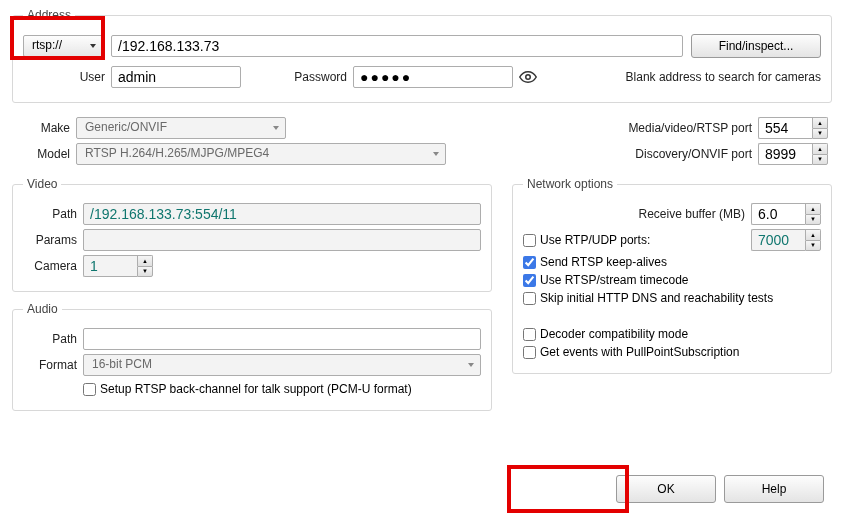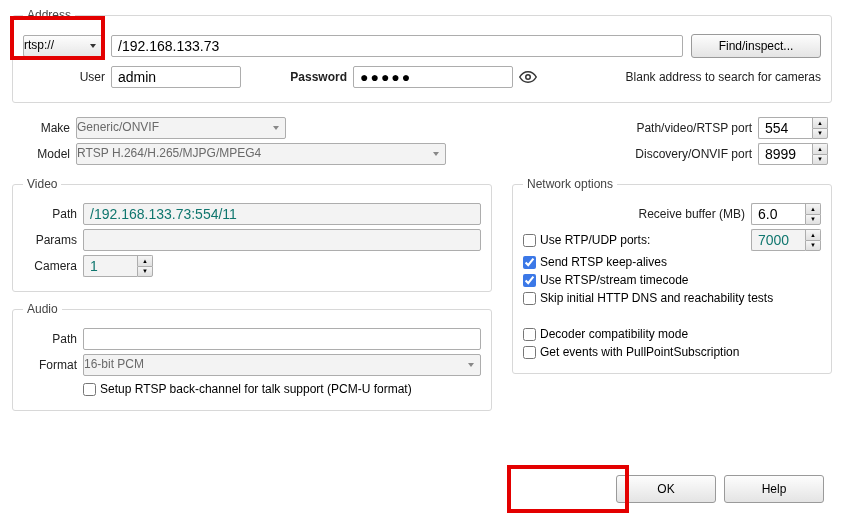--- a/index.html
+++ b/index.html
@@ -43,21 +43,21 @@
   border-radius: 2px;
 }
 .input.disabled, .input[disabled] {
   background: #f3f3f3;
   color: #0f766e;
 }
 .select {
   height: 22px;
   border: 1px solid #adadad;
   background: linear-gradient(#fdfdfd, #e7e7e7);
-  padding: 2px 20px 2px 0;
+  padding: 2px 20px 2px 8px;
   font-size: 12px;
   border-radius: 2px;
   position: relative;
   cursor: default;
 }
 .select::after {
   content: "";
   position: absolute;
   right: 6px; top: 50%;
   transform: translateY(-50%);
@@ -146,21 +146,21 @@
   <div class="row">
     <div class="select" style="width:80px;">
       <span>rtsp://</span>
     </div>
     <input class="input" style="flex: 1 1 0%; margin: 0px 8px; height: 22px;" value="/192.168.133.73">
     <button class="btn" style="width:130px;">Find/inspect...</button>
   </div>
   <div class="row" style="margin-top:8px;">
     <span class="lbl" style="width:88px;">User</span>
     <input class="input" style="width: 130px;" value="admin">
-    <span class="lbl" style="width:100px; margin-left:12px;font-weight:bold;">Password</span>
+    <span class="lbl" style="width:100px; margin-left:12px;">Password</span>
     <div class="input" style="width:160px; display:flex; align-items:center;">
       <span style="letter-spacing:2px;">●●●●●</span>
     </div>
     <div class="eye">
       <svg width="18" height="18" viewBox="0 0 24 24" fill="none" stroke="#333" stroke-width="2">
         <path d="M1 12s4-7 11-7 11 7 11 7-4 7-11 7S1 12 1 12z"></path>
         <circle cx="12" cy="12" r="3"></circle>
       </svg>
     </div>
     <span style="flex:1; text-align:right; color:#222;">Blank address to search for cameras</span>
@@ -177,21 +177,21 @@
     </div>
     <div class="row">
       <span class="lbl" style="width:60px;">Model</span>
       <div class="select disabled" style="width:370px;">
         <span>RTSP H.264/H.265/MJPG/MPEG4</span>
       </div>
     </div>
   </div>
   <div class="colR">
     <div class="row" style="justify-content:flex-end;">
-      <span class="lbl">Path/video/RTSP port</span>
+      <span class="lbl">Media/video/RTSP port</span>
       <div class="spinner">
         <input class="input" style="width: 54px;" value="554">
         <div class="spinbtns">
           <div class="spinbtn">▲</div>
           <div class="spinbtn">▼</div>
         </div>
       </div>
     </div>
     <div class="row" style="justify-content:flex-end;">
       <span class="lbl">Discovery/ONVIF port</span>

